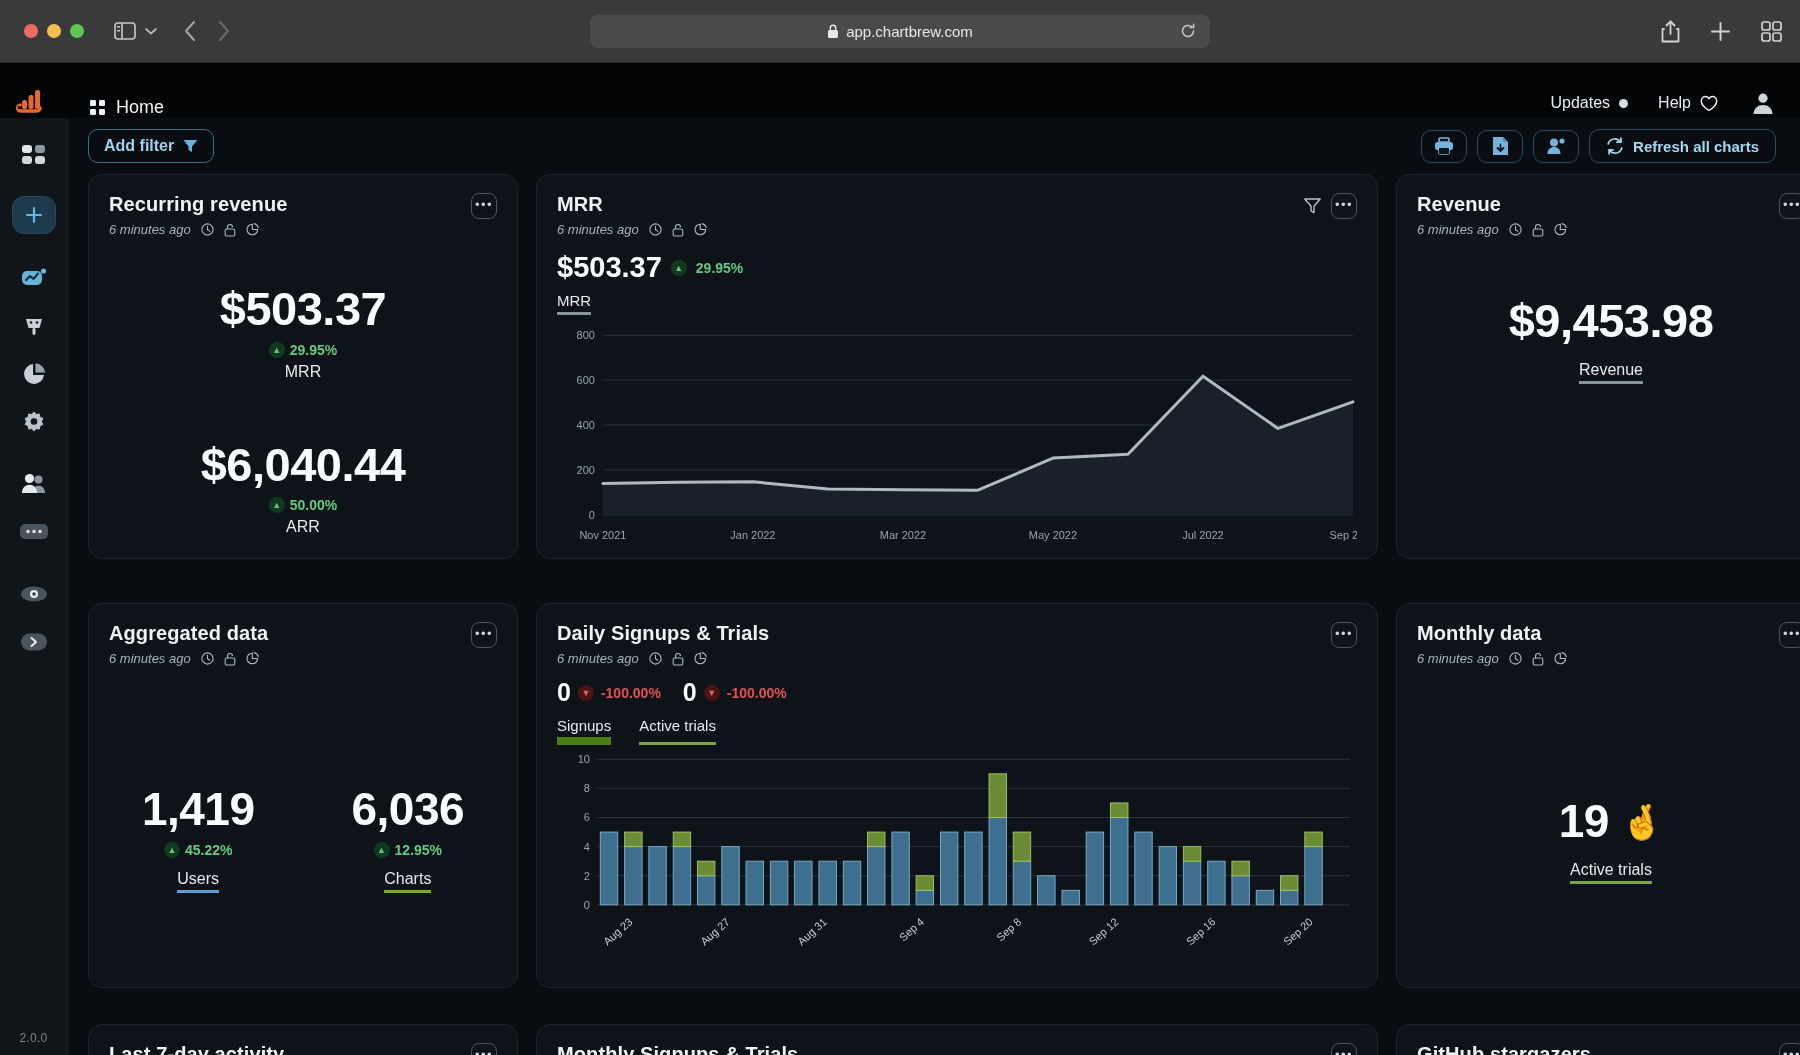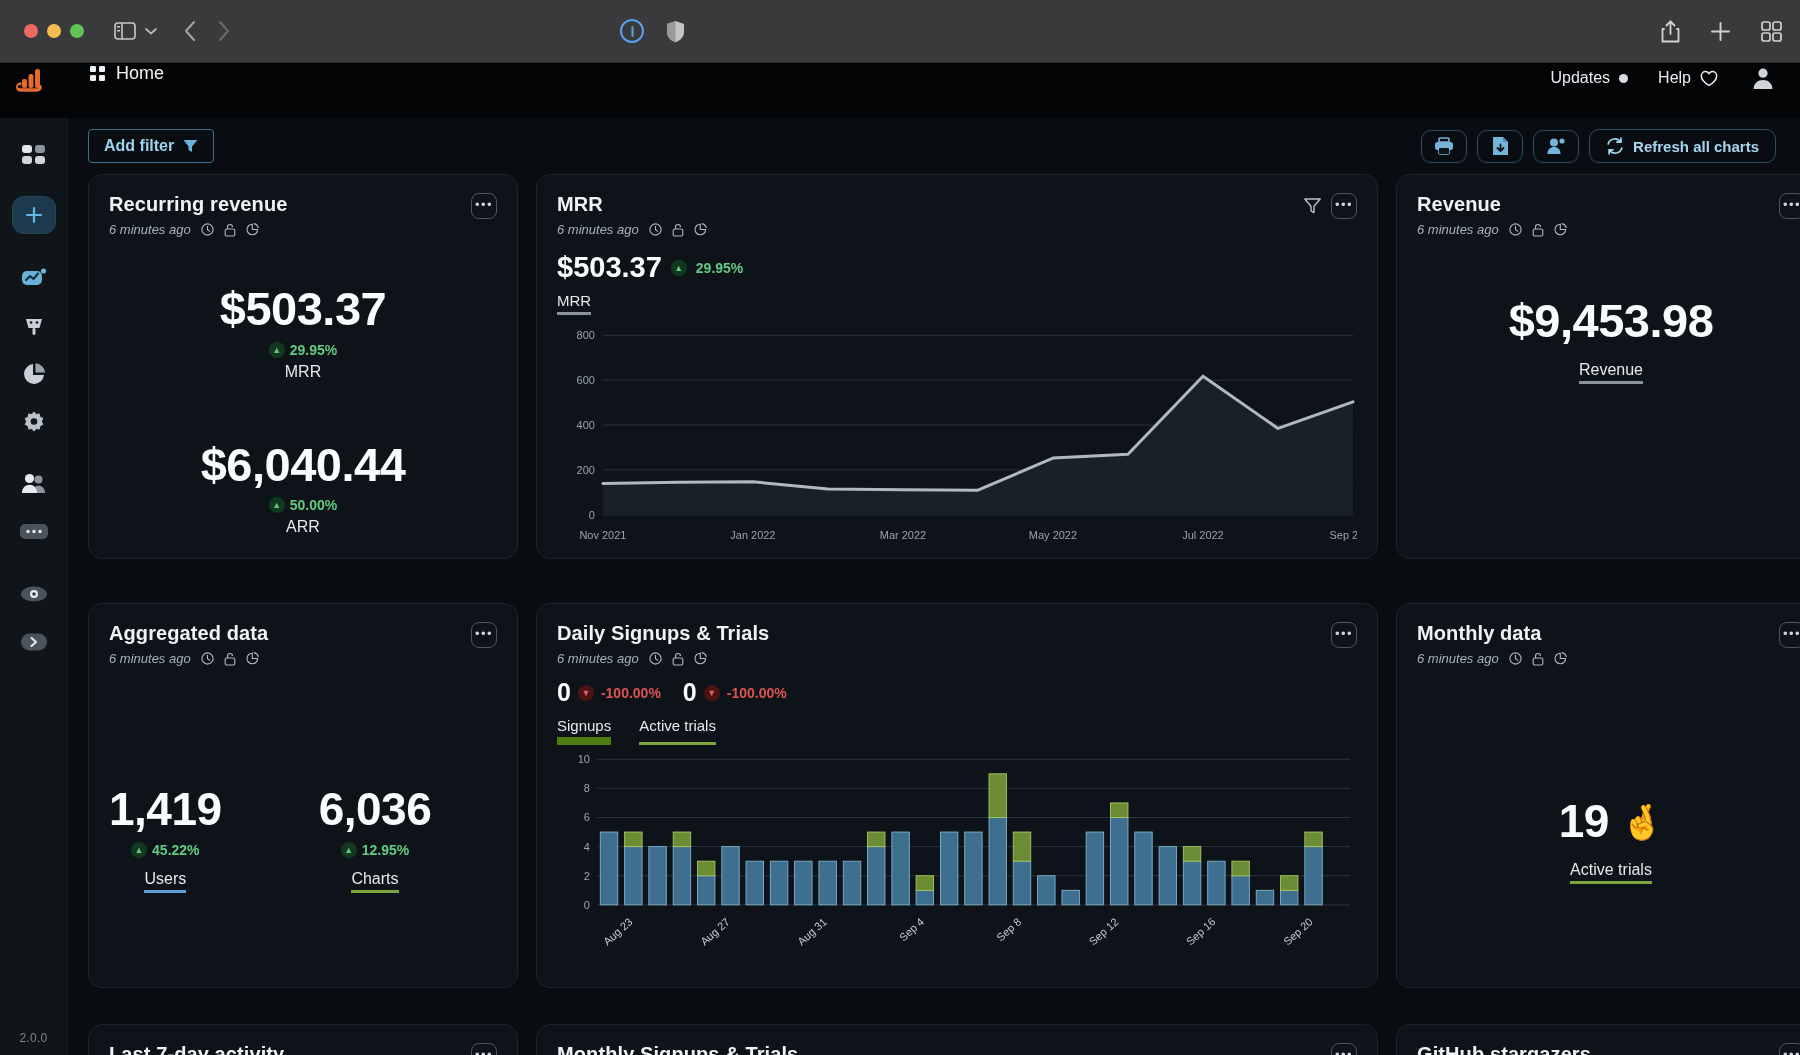--- a/index.html
+++ b/index.html
@@ -50,21 +50,21 @@
   .onepass {
     width:24px;height:24px;border-radius:50%;
     border:2px solid #5aa0e8; color:#5aa0e8;
     display:flex;align-items:center;justify-content:center;
     font-size:15px; font-weight:600;
   }
   .right-icons { margin-left:auto; display:flex; align-items:center; gap: 30px; color:#d2d2d5; }
 
   
   .app-topbar {
-    height: 55px; background: #020406; display:flex; align-items:flex-start;
+    height: 55px; background: #020406; display:flex; align-items:flex-end;
     padding: 0 22px 0 14px;
   }
   .brand-logo { width: 34px; height: 34px; display:flex; align-items:center; justify-content:center; }
   .home-link { display:flex; align-items:center; gap:11px; margin-left: 42px; cursor:pointer;}
   .home-grid-ico { display:flex; }
   .home-label { font-size: 18px; color:#f2f4f6; font-weight: 400; }
   .topbar-right { margin-left:auto; display:flex; align-items:center; gap: 30px; }
   .tb-item { display:flex; align-items:center; gap:9px; font-size:16px; color:#e9ecef; cursor:pointer;}
   .update-dot { width:9px; height:9px; border-radius:50%; background:#d9dde1; }
   .avatar-btn {
@@ -102,21 +102,21 @@
   }
 
   
   .main { flex:1; background:#090d11; overflow:hidden; position:relative; }
   .toolbar {
     height: 56px; display:flex; align-items:center;
     padding: 0 24px 0 20px;
   }
   .add-filter {
     display:flex; align-items:center; gap:9px;
-    border:1px solid #3e6f8c; border-radius: 4px;
+    border:1px solid #3e6f8c; border-radius: 10px;
     padding: 7px 15px; color:#9fd2ef; font-size:16px; font-weight:600;
     background: transparent; cursor:pointer;
   }
   .toolbar-right { margin-left:auto; display:flex; align-items:center; gap: 10px; }
   .icon-btn {
     width: 46px; height: 33px; border:1px solid #2c4d63; border-radius:10px;
     display:flex;align-items:center;justify-content:center;
     color:#74b4da; cursor:pointer; background:transparent;
   }
   .refresh-btn {
@@ -179,21 +179,21 @@
   .tab-lbl { font-size:15px; color:#e5eaee; padding-bottom:3px; cursor:pointer;}
   .tab-lbl.gray { border-bottom:3px solid #8a949d; }
   .tab-lbl.blue { border-bottom:8px solid #4d7c0f; }
   .tab-lbl.green { border-bottom:3px solid #7aa63c; }
 
   .dual-kpi { display:flex; gap: 22px; margin-top: 12px; align-items:center;}
   .dual-item { display:flex; align-items:center; gap: 7px; }
   .dual-num { font-size: 25px; font-weight:600; color:#fbfcfd; }
 
   
-  .two-up { display:flex; gap: 97px; margin-top: 118px; }
+  .two-up { display:flex; justify-content:center; gap: 97px; margin-top: 118px; }
 
   
   .cust-num { display:flex; align-items:center; justify-content:center; gap:12px; }
   .emoji { font-size: 34px; }
 
   svg { display:block; }
   .chart-svg { width:100%; }
   .axis-lbl { font-size: 11px; fill:#9aa4ad; font-family:"Liberation Sans",sans-serif; }
   .axis-lbl-rot { font-size: 11px; fill:#c3cad0; font-family:"Liberation Sans",sans-serif; }
   .gridline { stroke:#2a333c; stroke-width:1; }
@@ -242,20 +242,37 @@
         </svg>
     </span>
     <span class="shield-ico">
       <svg width="19" height="23" viewBox="0 0 19 23">
           <path d="M9.5 1 L18 4 V12 C18 17 14 21 9.5 22.2 C5 21 1 17 1 12 V4 Z" fill="#c4c4c7"></path>
           <path d="M9.5 1 L9.5 22.2 C5 21 1 17 1 12 V4 Z" fill="#9a9a9d"></path>
         </svg>
     </span>
   </div>
 
+  <div class="urlbar-wrap">
+    <div class="urlbar">
+      <span class="lock-ico">
+        <svg width="12" height="15" viewBox="0 0 12 15">
+            <rect x="1" y="6" width="10" height="8" rx="1.6" fill="#e8e8ea"></rect>
+            <path d="M3.3 6 V4 a2.7 2.7 0 0 1 5.4 0 V6" fill="none" stroke="#e8e8ea" stroke-width="1.5"></path>
+          </svg>
+      </span>
+      <span>app.chartbrew.com</span>
+      <span class="reload-ico">
+        <svg width="16" height="16" viewBox="0 0 16 16">
+            <path d="M13.5 8 A5.5 5.5 0 1 1 11.6 3.8" fill="none" stroke="#c8c8cb" stroke-width="1.5" stroke-linecap="round"></path>
+            <path d="M13.6 1.2 L13.6 4.6 L10.2 4.6" fill="none" stroke="#c8c8cb" stroke-width="1.5" stroke-linecap="round" stroke-linejoin="round"></path>
+          </svg>
+      </span>
+    </div>
+  </div>
 
   <div class="right-icons">
     <span>
       <svg width="19" height="23" viewBox="0 0 19 23">
           <path d="M9.5 1.5 V14" stroke="#d2d2d5" stroke-width="1.8" stroke-linecap="round" fill="none"></path>
           <path d="M5.5 5.5 L9.5 1.5 L13.5 5.5" fill="none" stroke="#d2d2d5" stroke-width="1.8" stroke-linecap="round" stroke-linejoin="round"></path>
           <path d="M3 9 H1.5 V21.5 H17.5 V9 H16" fill="none" stroke="#d2d2d5" stroke-width="1.8" stroke-linecap="round" stroke-linejoin="round"></path>
         </svg>
     </span>
     <span>

